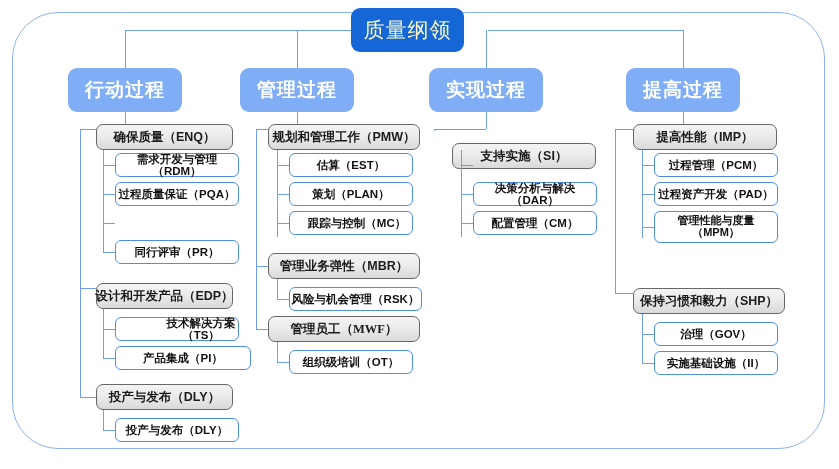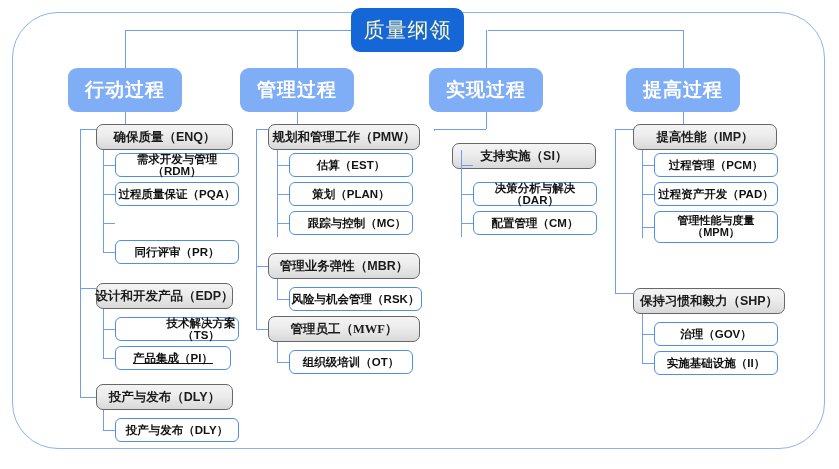--- a/index.html
+++ b/index.html
@@ -128,21 +128,21 @@
   <div class="vline" style="left:103px; top:237px; height:15px;"></div>
   <div class="leaf-box" style="left:115px; top:153px; width:124px;">需求开发与管理（RDM）</div>
   <div class="leaf-box" style="left:115px; top:182px; width:124px;">过程质量保证（PQA）</div>
   <div class="leaf-box" style="left:115px; top:240px; width:124px;">同行评审（PR）</div>
 
   <div class="cat-box" style="left:96px; top:283px; width:137px;">设计和开发产品（EDP）</div>
   <div class="vline" style="left:103px; top:309px; height:49px;"></div>
   <div class="hline" style="left:103px; top:329px; width:12px;"></div>
   <div class="hline" style="left:103px; top:358px; width:12px;"></div>
   <div class="leaf-box" style="left:115px; top:317px; width:124px;padding-left:48px;">技术解决方案（TS）</div>
-  <div class="leaf-box" style="left:115px; top:346px; width:116px;text-decoration:underline;">产品集成（PI）</div>
+  <div class="leaf-box" style="left:115px; top:346px; width:136px;">产品集成（PI）</div>
 
   <div class="cat-box" style="left:96px; top:384px; width:137px;">投产与发布（DLY）</div>
   <div class="vline" style="left:103px; top:410px; height:20px;"></div>
   <div class="hline" style="left:103px; top:430px; width:12px;"></div>
   <div class="leaf-box" style="left:115px; top:418px; width:124px;">投产与发布（DLY）</div>
 
   <div class="col-head" style="left:240px; top:68px; width:114px;">管理过程</div>
   <div class="vline" style="left:297px; top:112px; height:17px;"></div>
   <div class="hline" style="left:256px; top:129px; width:41px;"></div>
   <div class="vline" style="left:256px; top:129px; height:200px;"></div>

